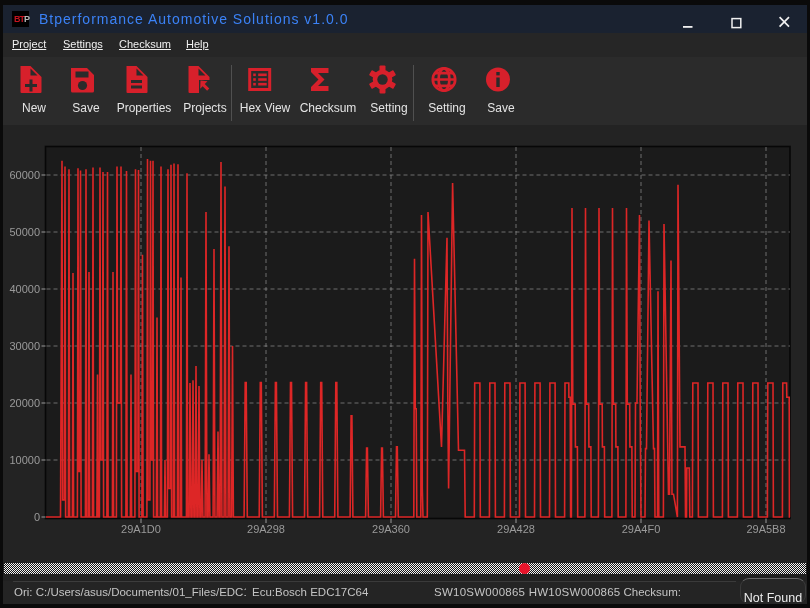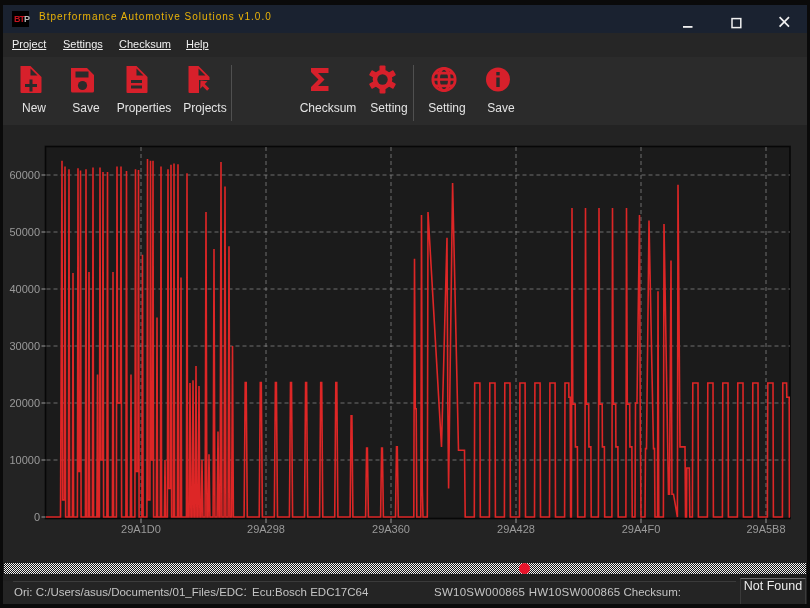--- a/index.html
+++ b/index.html
@@ -4,21 +4,21 @@
 <style>
   * { margin:0; padding:0; box-sizing:border-box; }
   html,body { width:810px; height:608px; background:#0a0a0a; overflow:hidden;
     font-family:"Liberation Sans", sans-serif; }
   #win { position:absolute; left:3px; top:5px; width:804px; height:599px; background:#232323; }
   
   #titlebar { position:absolute; left:0; top:0; width:100%; height:28px; background:#1a2230; }
   #logo { position:absolute; left:9px; top:6px; width:17px; height:16px; background:#000;
     color:#c41420; font-weight:bold; font-size:9px; text-align:right; line-height:16px; letter-spacing:-1px;}
   #logo .p { color:#b8b8b8; }
-  #title { position:absolute; left:36px; top:5.5px; font-size:10px; letter-spacing:1px; color:#eab308; }
+  #title { position:absolute; left:36px; top:5.5px; font-size:14px; letter-spacing:1px; color:#3b82f6; }
   .wc { position:absolute; top:0; }
   
   #menubar { position:absolute; left:0; top:28px; width:100%; height:24px; background:#262626; }
   .mi { position:absolute; top:5px; font-size:11px; color:#f0f0f0;text-decoration:underline; }
   
   #toolbar { position:absolute; left:0; top:52px; width:100%; height:73px; background:#2b2b2b; }
   .ti { position:absolute; top:7px; width:72px; text-align:center; }
   .ti svg { display:block; margin:0 auto; transform:translateX(-3px); }
   .ti .lb { margin-top:3px; font-size:12px; color:#e4e4e4; }
   .tsep { position:absolute; top:8px; width:1px; height:56px; background:#505050; }
@@ -29,21 +29,21 @@
   #track { position:absolute; left:1px; top:1px; width:802px; height:11px;
     background: repeating-conic-gradient(#f2f2f2 0% 25%, #141414 0% 50%) 0 0/2px 2px; }
   #thumb { position:absolute; left:515.5px; top:0.5px; width:11px; height:11px; border-radius:50%; background:#e8142b; }
   
   #statusbar { position:absolute; left:0; top:576px; width:100%; height:23px; background:#242424;
     font-size:11.5px; color:#c4c4c4; }
   .sb { position:absolute; top:5px; white-space:nowrap; }
   #sb1 { left:11px; width:232px; overflow:hidden; border-top:1px solid #3c3c3c; padding-top:4px; top:0px; height:23px;}
   #nf { position:absolute; left:737px; top:-3px; width:66px; height:26px; background:#262626;
     border-top:1px solid #6a6a6a; border-left:1px solid #3a3a3a; border-right:1px solid #3a3a3a;
-    color:#ececec; font-size:12.5px; text-align:center; padding-top:0; }
+    color:#ececec; font-size:12.5px; text-align:center; padding-top:12px;border-radius:9px; }
 </style>
 </head>
 <body>
 <div id="win">
   <div id="titlebar">
     <div id="logo">BT<span class="p">P</span></div>
     <div id="title">Btperformance Automotive Solutions v1.0.0</div>
     <svg class="wc" width="804" height="28">
       <rect x="680" y="21" width="9.5" height="1.8" fill="#f0f0f0"></rect>
       <rect x="729" y="13.6" width="8.8" height="9" fill="none" stroke="#f0f0f0" stroke-width="1.5"></rect>
@@ -85,20 +85,32 @@
       <div class="ti" style="left:166px;width:72px">
         <svg width="34" height="34" viewBox="0 0 34 34">
           <path d="M3.5 2 H13.5 L24.5 13 V28 a1 1 0 0 1 -1 1 H4.5 a1 1 0 0 1 -1 -1 Z" fill="#d7202b"></path>
           <path d="M13.5 4.5 V11.5 H20.5 Z" fill="#2b2b2b"></path>
           <rect x="14" y="16" width="12" height="14" fill="#2b2b2b"></rect>
           <path d="M15.5 16.5 L22.5 17.3 L19.8 20.1 L24.3 24.6 L22.1 26.8 L17.6 22.3 L15.2 24.7 Z" fill="#d7202b"></path>
         </svg>
         <div class="lb">Projects</div>
       </div>
       <div class="tsep" style="left:228px"></div>
+      <div class="ti" style="left:224px;width:76px">
+        <svg style="transform:translateX(-4.8px)" width="34" height="34" viewBox="0 0 34 34">
+          <path d="M5 4 H28 V27 H5 Z M8 7 V24 H25 V7 Z" fill="#d7202b" fill-rule="evenodd"></path>
+          <rect x="10" y="9.5" width="2.6" height="2.6" fill="#d7202b"></rect>
+          <rect x="15" y="9.5" width="8.5" height="2.6" fill="#d7202b"></rect>
+          <rect x="10" y="14.2" width="2.6" height="2.6" fill="#d7202b"></rect>
+          <rect x="15" y="14.2" width="8.5" height="2.6" fill="#d7202b"></rect>
+          <rect x="10" y="18.9" width="2.6" height="2.6" fill="#d7202b"></rect>
+          <rect x="15" y="18.9" width="8.5" height="2.6" fill="#d7202b"></rect>
+        </svg>
+        <div class="lb">Hex View</div>
+      </div>
       <div class="ti" style="left:283px;width:84px">
         <svg style="transform:translateX(-8px)" width="34" height="34" viewBox="0 0 34 34">
           <path d="M8 4 H25.5 V9 H15 L21.5 15.5 L15 22 H25.5 V27 H8 V23 L15.5 15.5 L8 8 Z" fill="#d7202b"></path>
         </svg>
         <div class="lb">Checksum</div>
       </div>
       <div class="ti" style="left:350px;width:72px">
         <svg style="transform:translateX(-6.5px)" width="34" height="34" viewBox="0 0 34 34">
           <circle cx="17" cy="15.5" r="9.8" fill="#d7202b"></circle>
           <rect x="14" y="1.5" width="6" height="7" rx="1" fill="#d7202b" transform="rotate(0 17 15.5)"></rect>

